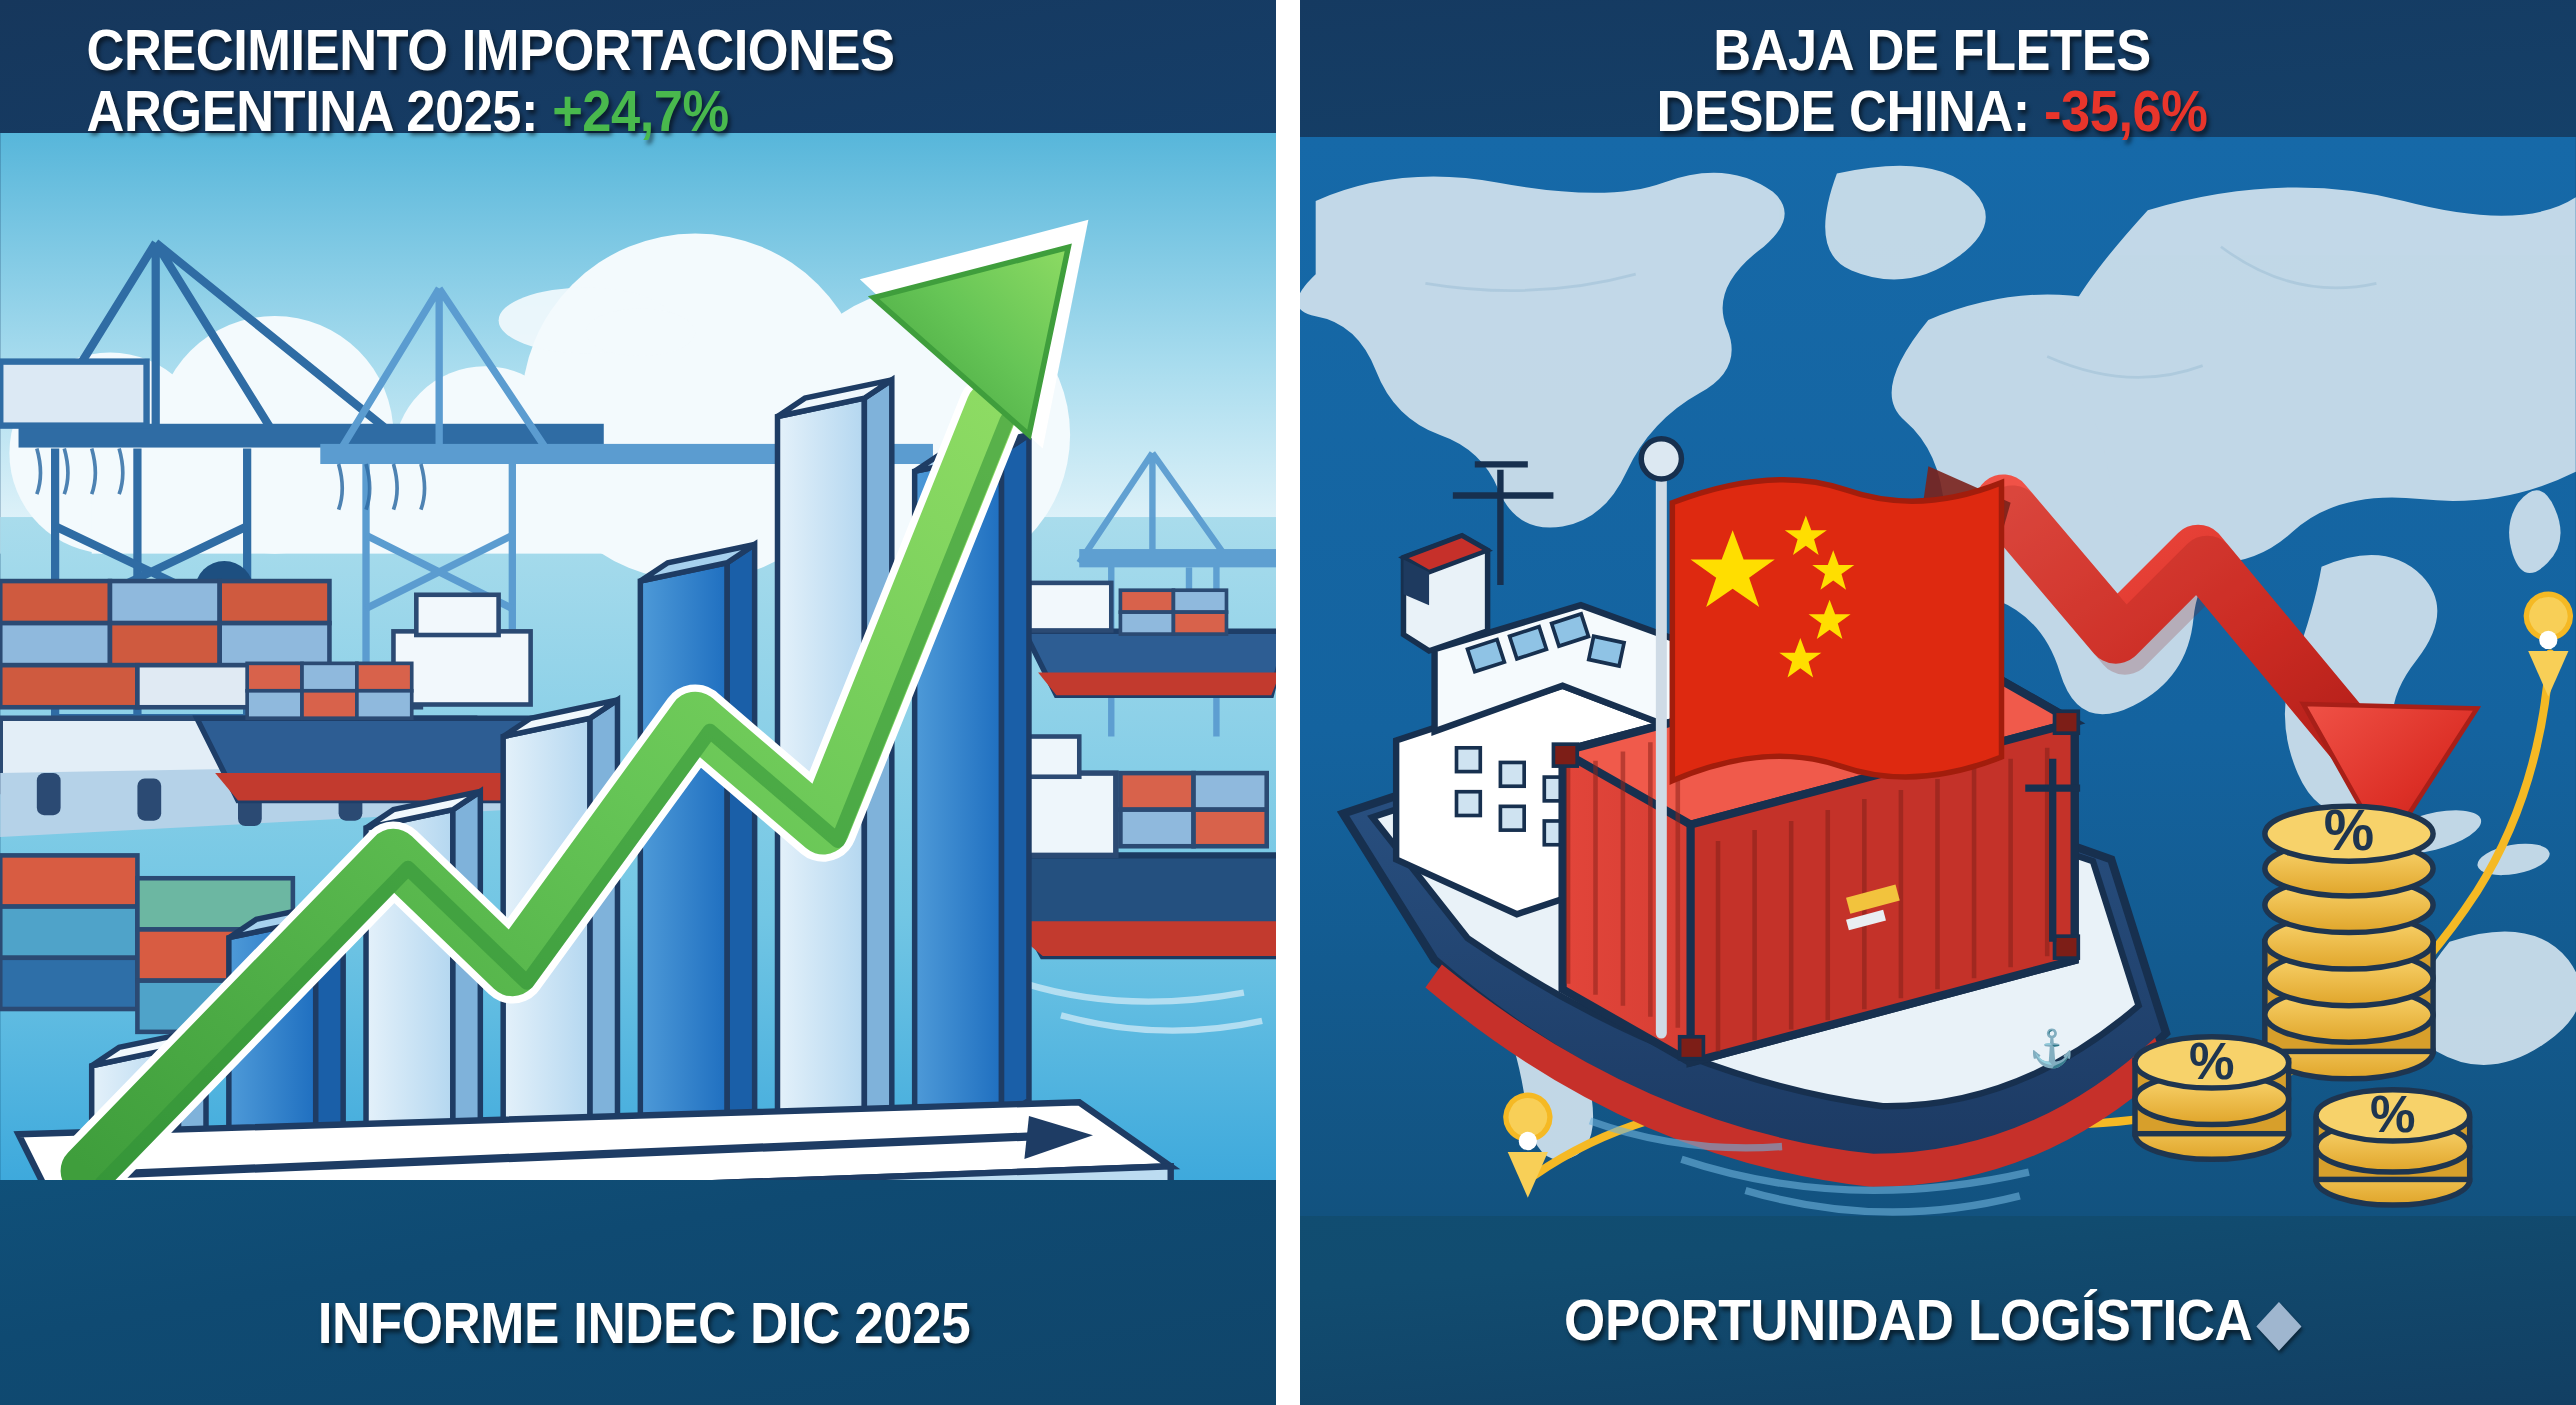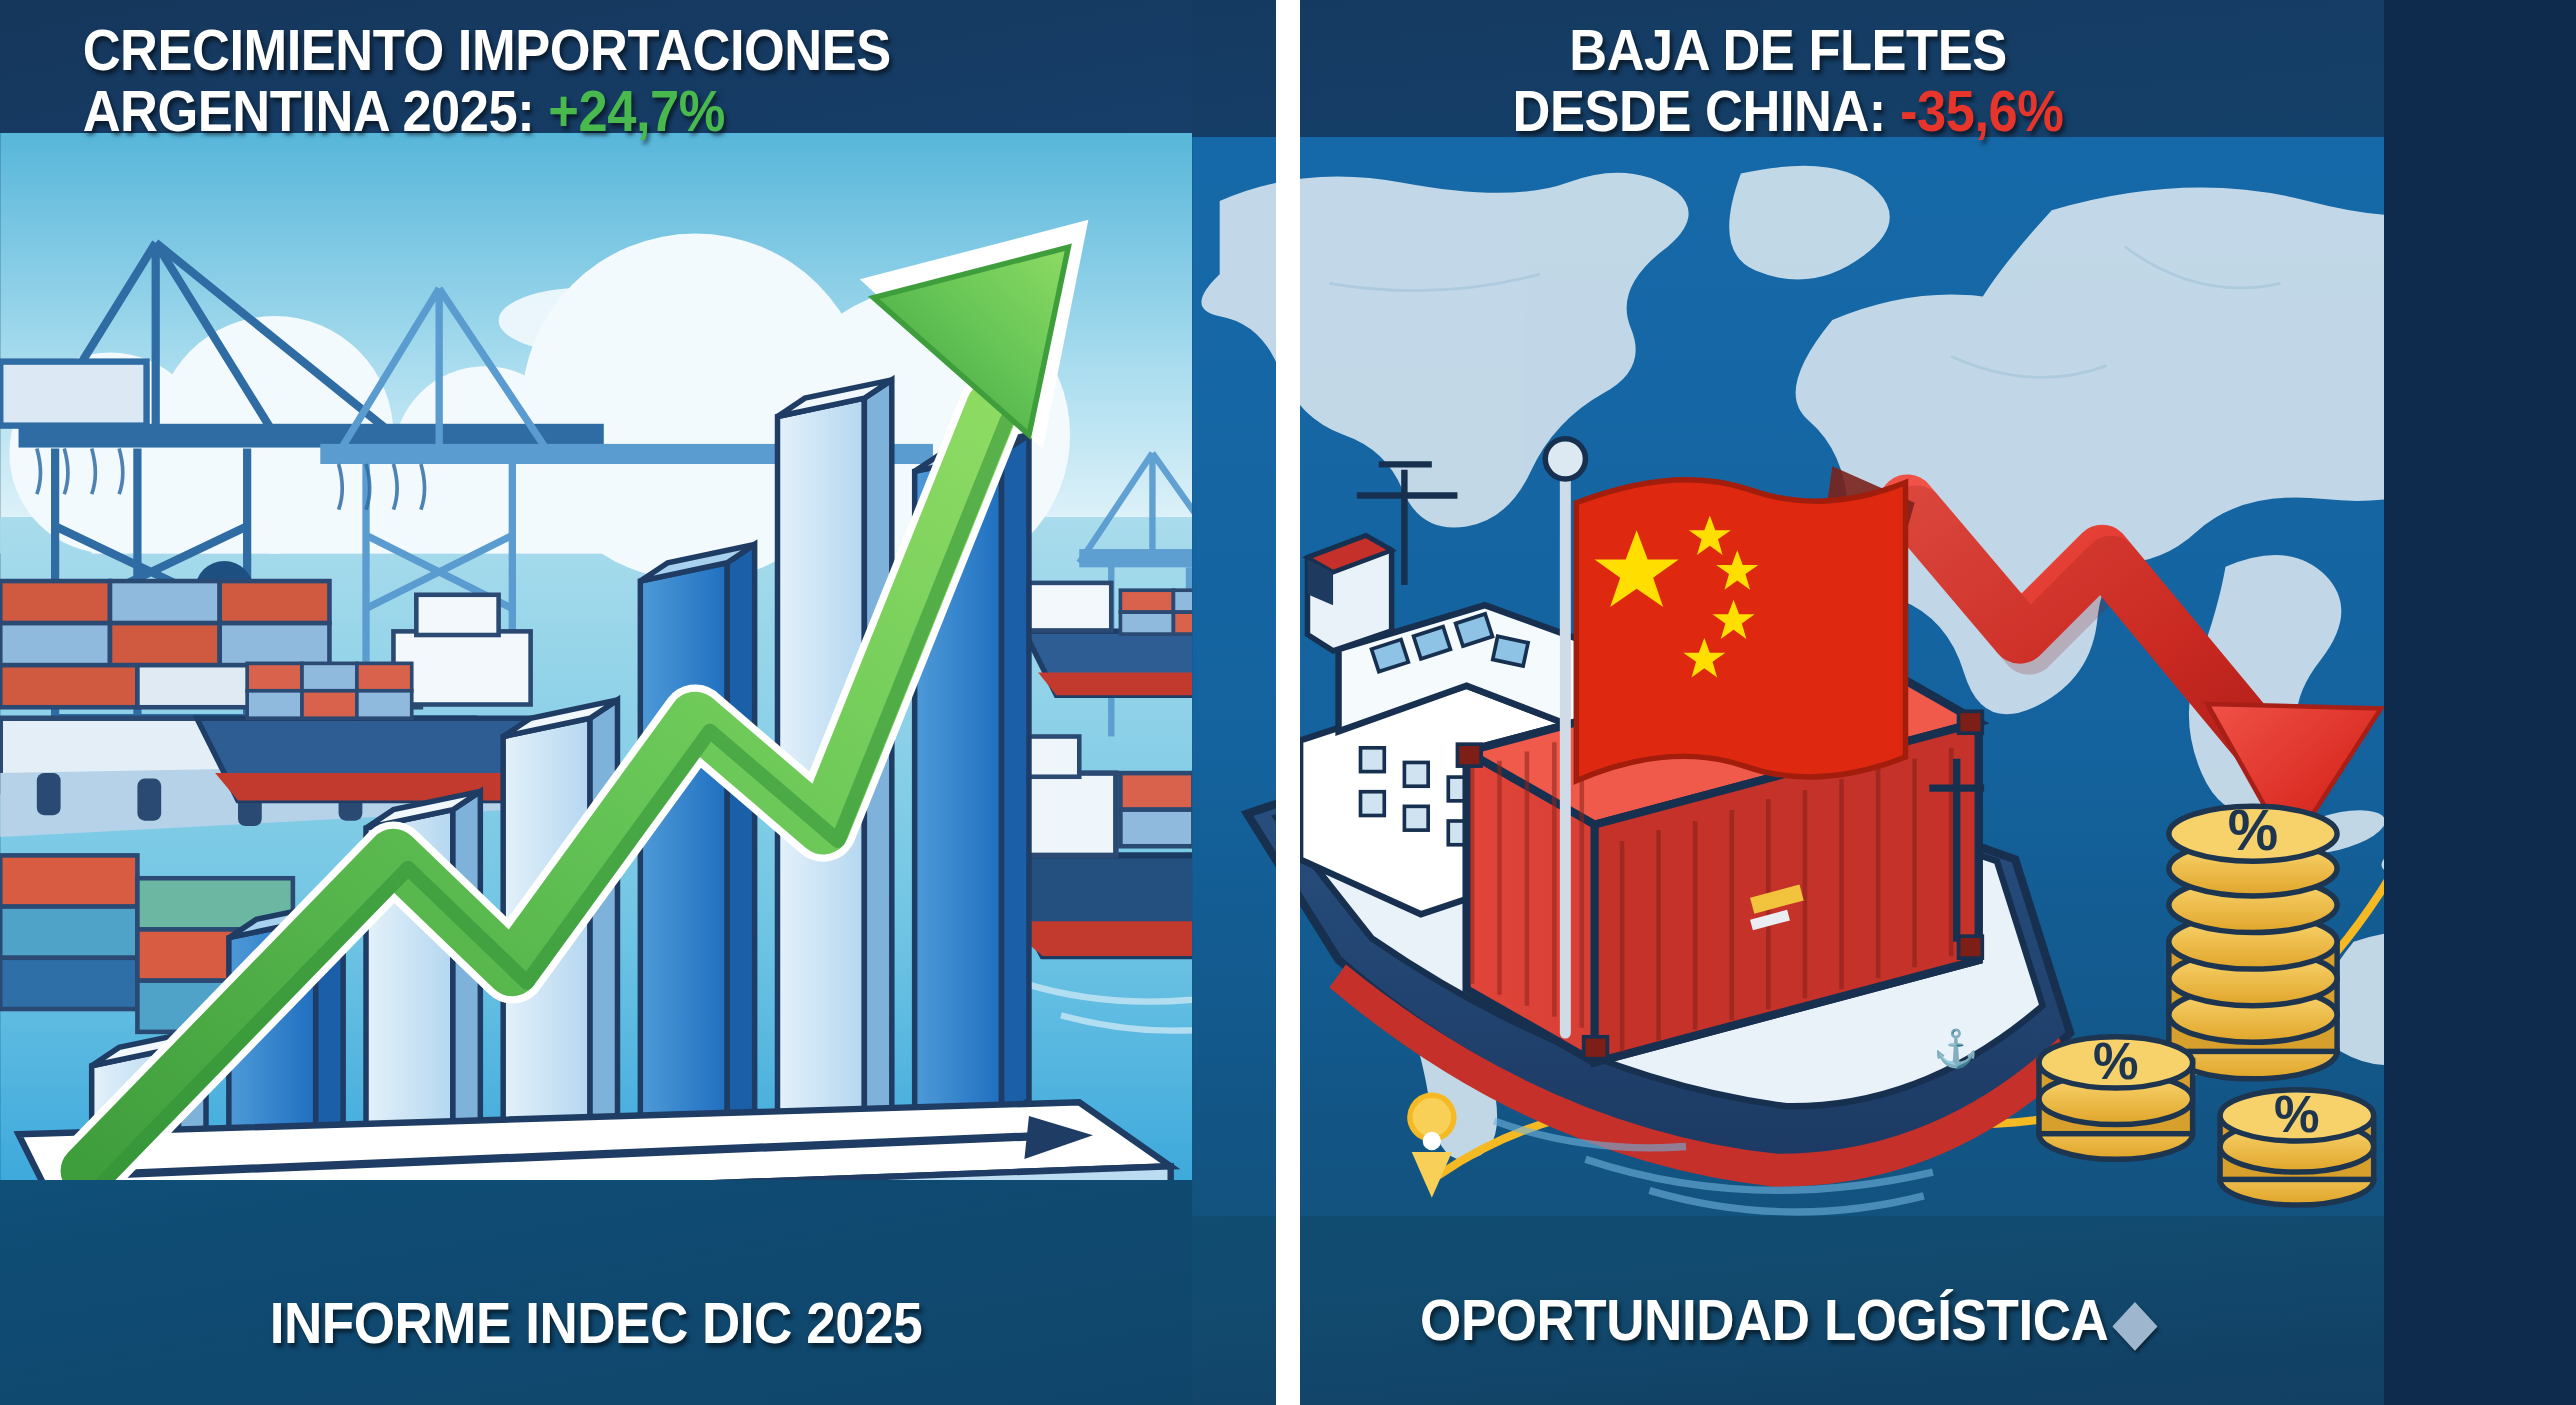--- a/index.html
+++ b/index.html
@@ -2,21 +2,21 @@
 <html style="font-size:14.6px"><head>
 <meta charset="utf-8">
 <style>
   html,body{margin:0;padding:0;background:#0e2a4d;}
   *{box-sizing:border-box;}
   body{
     font-family:"Liberation Sans", sans-serif;
     width:2576px;height:1405px;overflow:hidden;
   }
   .infographic{
-    position:relative;width:2384px;height:1405px;display:flex;
+    position:relative;width:2576px;height:1405px;display:flex;
     background:#103a63;
   }
   .panel{
     position:relative;width:1288px;height:1405px;overflow:hidden;
     background:linear-gradient(170deg,#16375c 0%,#15406c 28%,#115680 62%,#0f4a72 82%,#10456a 100%);
   }
   .panel.right{
     background:linear-gradient(175deg,#153a61 0%,#14456f 30%,#115175 60%,#114c70 85%,#123f63 100%);
   }
   .divider{

